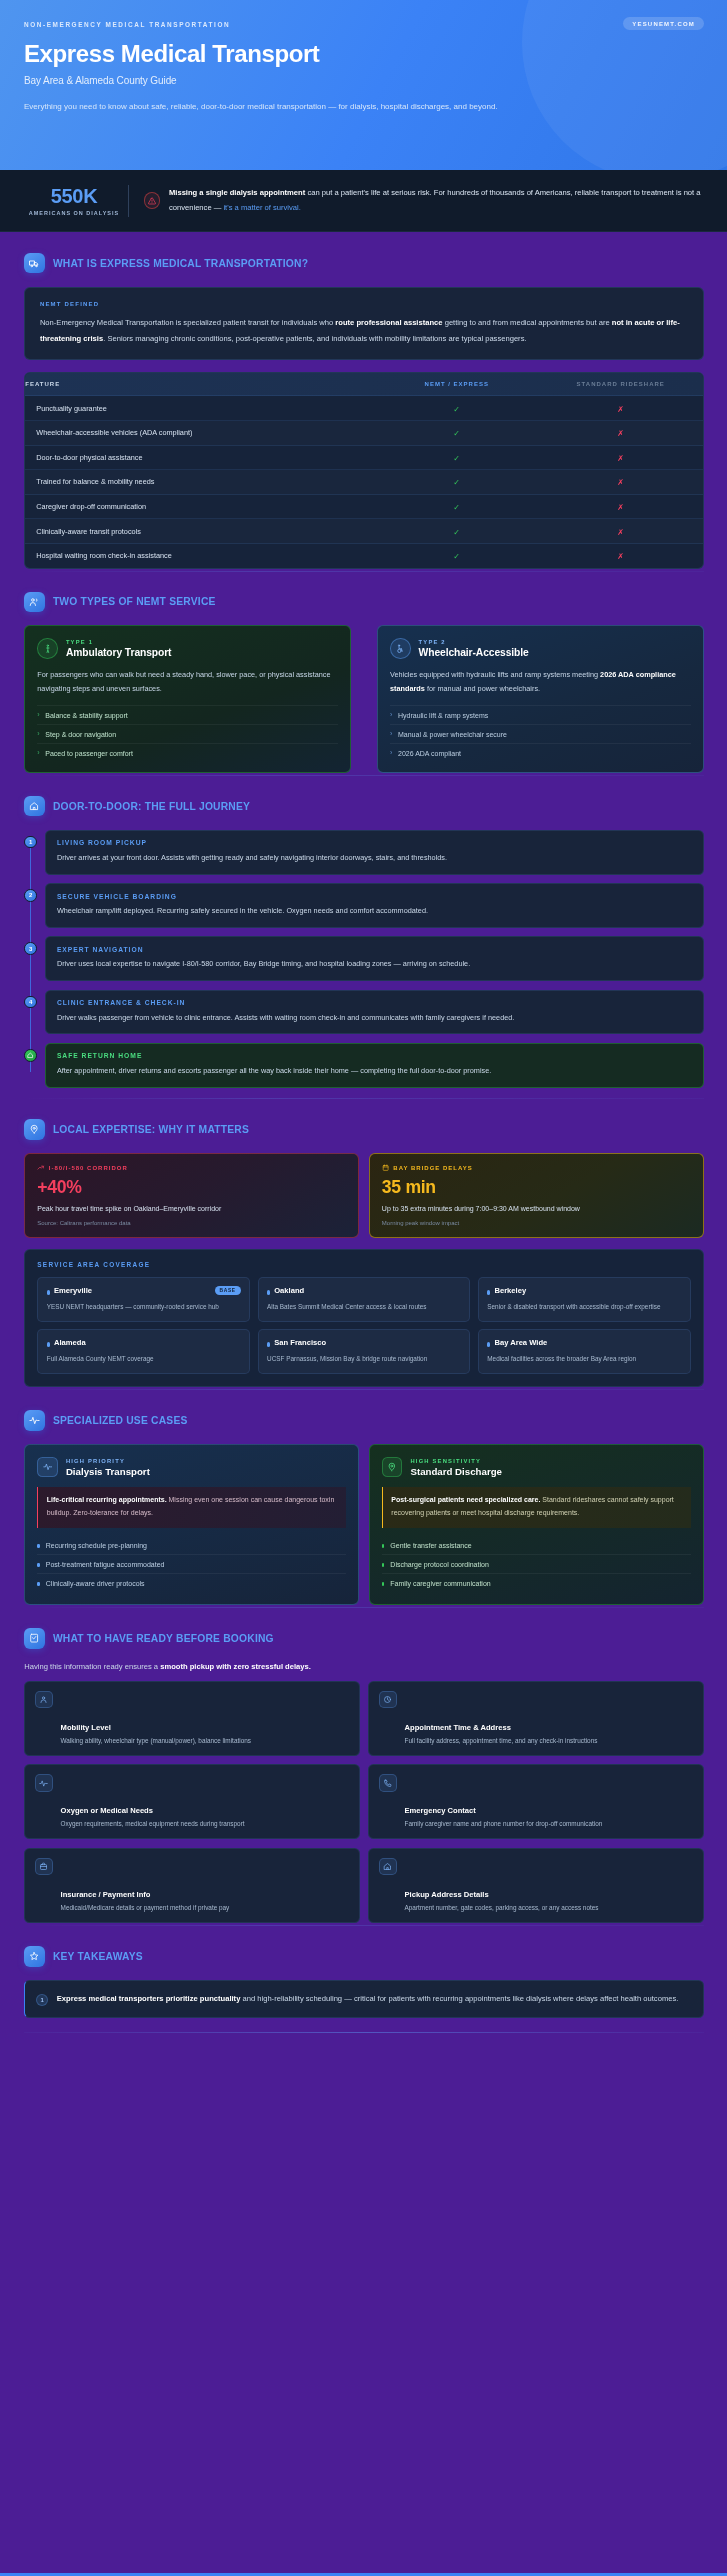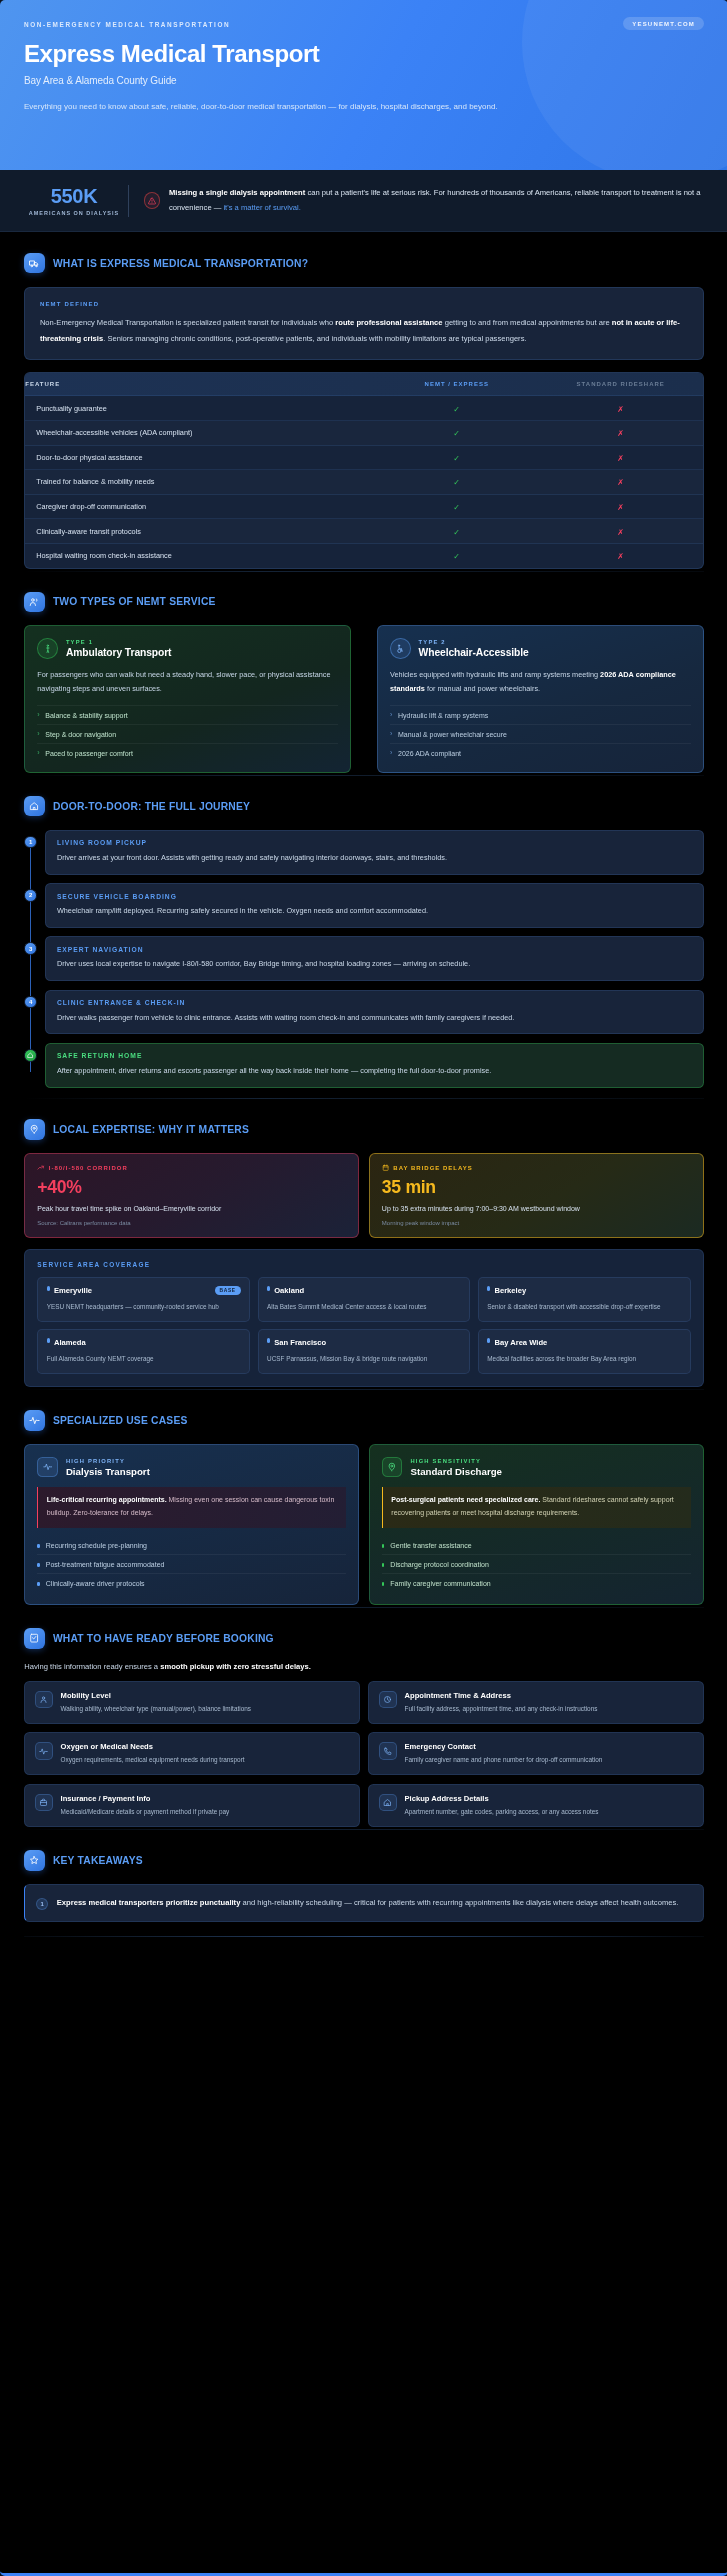--- a/index.html
+++ b/index.html
@@ -4,22 +4,22 @@
 <style>
   *{box-sizing:border-box;margin:0;padding:0;}
   html,body{background:#0b1422;}
   body{
     width:728px;height:2576px;overflow:hidden;
     font-family:"Liberation Sans","DejaVu Sans",sans-serif;
     color:#e8eef6;-webkit-font-smoothing:antialiased;
   }
   .page{
     position:relative;width:728px;height:2576px;
-    background:#000000;
-    border-radius:5px;overflow:hidden;
+    background:#4c1d95;
+    border-radius:0;overflow:hidden;
     border-bottom:3px solid #3b82f6;
   }
 
   
   .hero{
     position:relative;height:170px;padding:20.6px 24px 0 24px;
     background:linear-gradient(118deg,#4f95ef 0%,#3b82f6 52%,#2f76e8 100%);
     overflow:hidden;
   }
   .hero:after{
@@ -187,21 +187,21 @@
   .cov{
     margin:11px 9.7px 0 9.7px;background:#16233a;border:0.6px solid rgba(91,157,245,.15);
     border-radius:6px;padding:11.5px 12px 12px 12px;
   }
   .cov-title{font-size:6.4px;letter-spacing:1.3px;font-weight:700;color:#5b9df5;text-transform:uppercase;margin-bottom:9px;}
   .cov-grid{display:grid;grid-template-columns:repeat(3,1fr);gap:7.3px;}
   .cov-card{
     background:#1d2b44;border:0.6px solid rgba(91,157,245,.15);border-radius:4.9px;padding:8px 8.5px 9px 8.5px;
   }
   .cov-head{display:flex;align-items:center;justify-content:space-between;}
-  .cov-name{font-size:7.6px;font-weight:700;color:#ffffff;display:flex;align-items:flex-start;gap:4.2px;}
+  .cov-name{font-size:7.6px;font-weight:700;color:#ffffff;display:flex;align-items:flex-end;gap:4.2px;}
   .cov-dot{width:3px;height:4.9px;border-radius:1.8px;background:#5b9df5;display:inline-block;}
   .cov-tag{
     background:#5b9df5;color:#0f2039;font-size:4.9px;font-weight:700;letter-spacing:0.7px;
     border-radius:5.5px;padding:1.8px 4.9px;
   }
   .cov-desc{font-size:6.4px;line-height:1.75;color:#a9bbd0;margin-top:5.5px;}
 
   
   .uc{display:flex;gap:9.7px;margin:0 9.7px;}
   .uc-card{flex:1;border-radius:6px;padding:12px;border:0.6px solid;}
@@ -233,21 +233,21 @@
   .ck-intro b{color:#fff;font-weight:700;}
   .ck-grid{display:grid;grid-template-columns:1fr 1fr;gap:8.5px;margin:0 9.7px;}
   .ck-card{
     background:#18243a;border:0.6px solid rgba(91,157,245,.14);border-radius:5.5px;
     padding:9px 9.7px;display:flex;gap:8px;align-items:flex-start;
   }
   .ck-ic{
     width:17.6px;height:17.6px;flex:0 0 17.6px;border-radius:4.9px;background:rgba(91,157,245,.13);
     border:0.6px solid rgba(91,157,245,.28);display:flex;align-items:center;justify-content:center;
   }
-  .ck-title{font-size:7.6px;font-weight:700;color:#fff;}
+  .ck-title{font-size:7.6px;font-weight:700;color:#fff;margin-top:32px;}
   .ck-desc{font-size:6.4px;color:#a9bbd0;margin-top:4.2px;line-height:1.55;}
 
   
   .kt{
     margin:0 9.7px;background:#18243a;border:0.6px solid rgba(91,157,245,.15);
     border-left:1.8px solid #3b82f6;border-radius:5.5px;padding:10.3px 12px 11px 11px;
     display:flex;gap:8.5px;align-items:flex-end;
   }
   .kt-num{
     width:12px;height:12px;flex:0 0 12px;border-radius:50%;background:rgba(91,157,245,.17);

